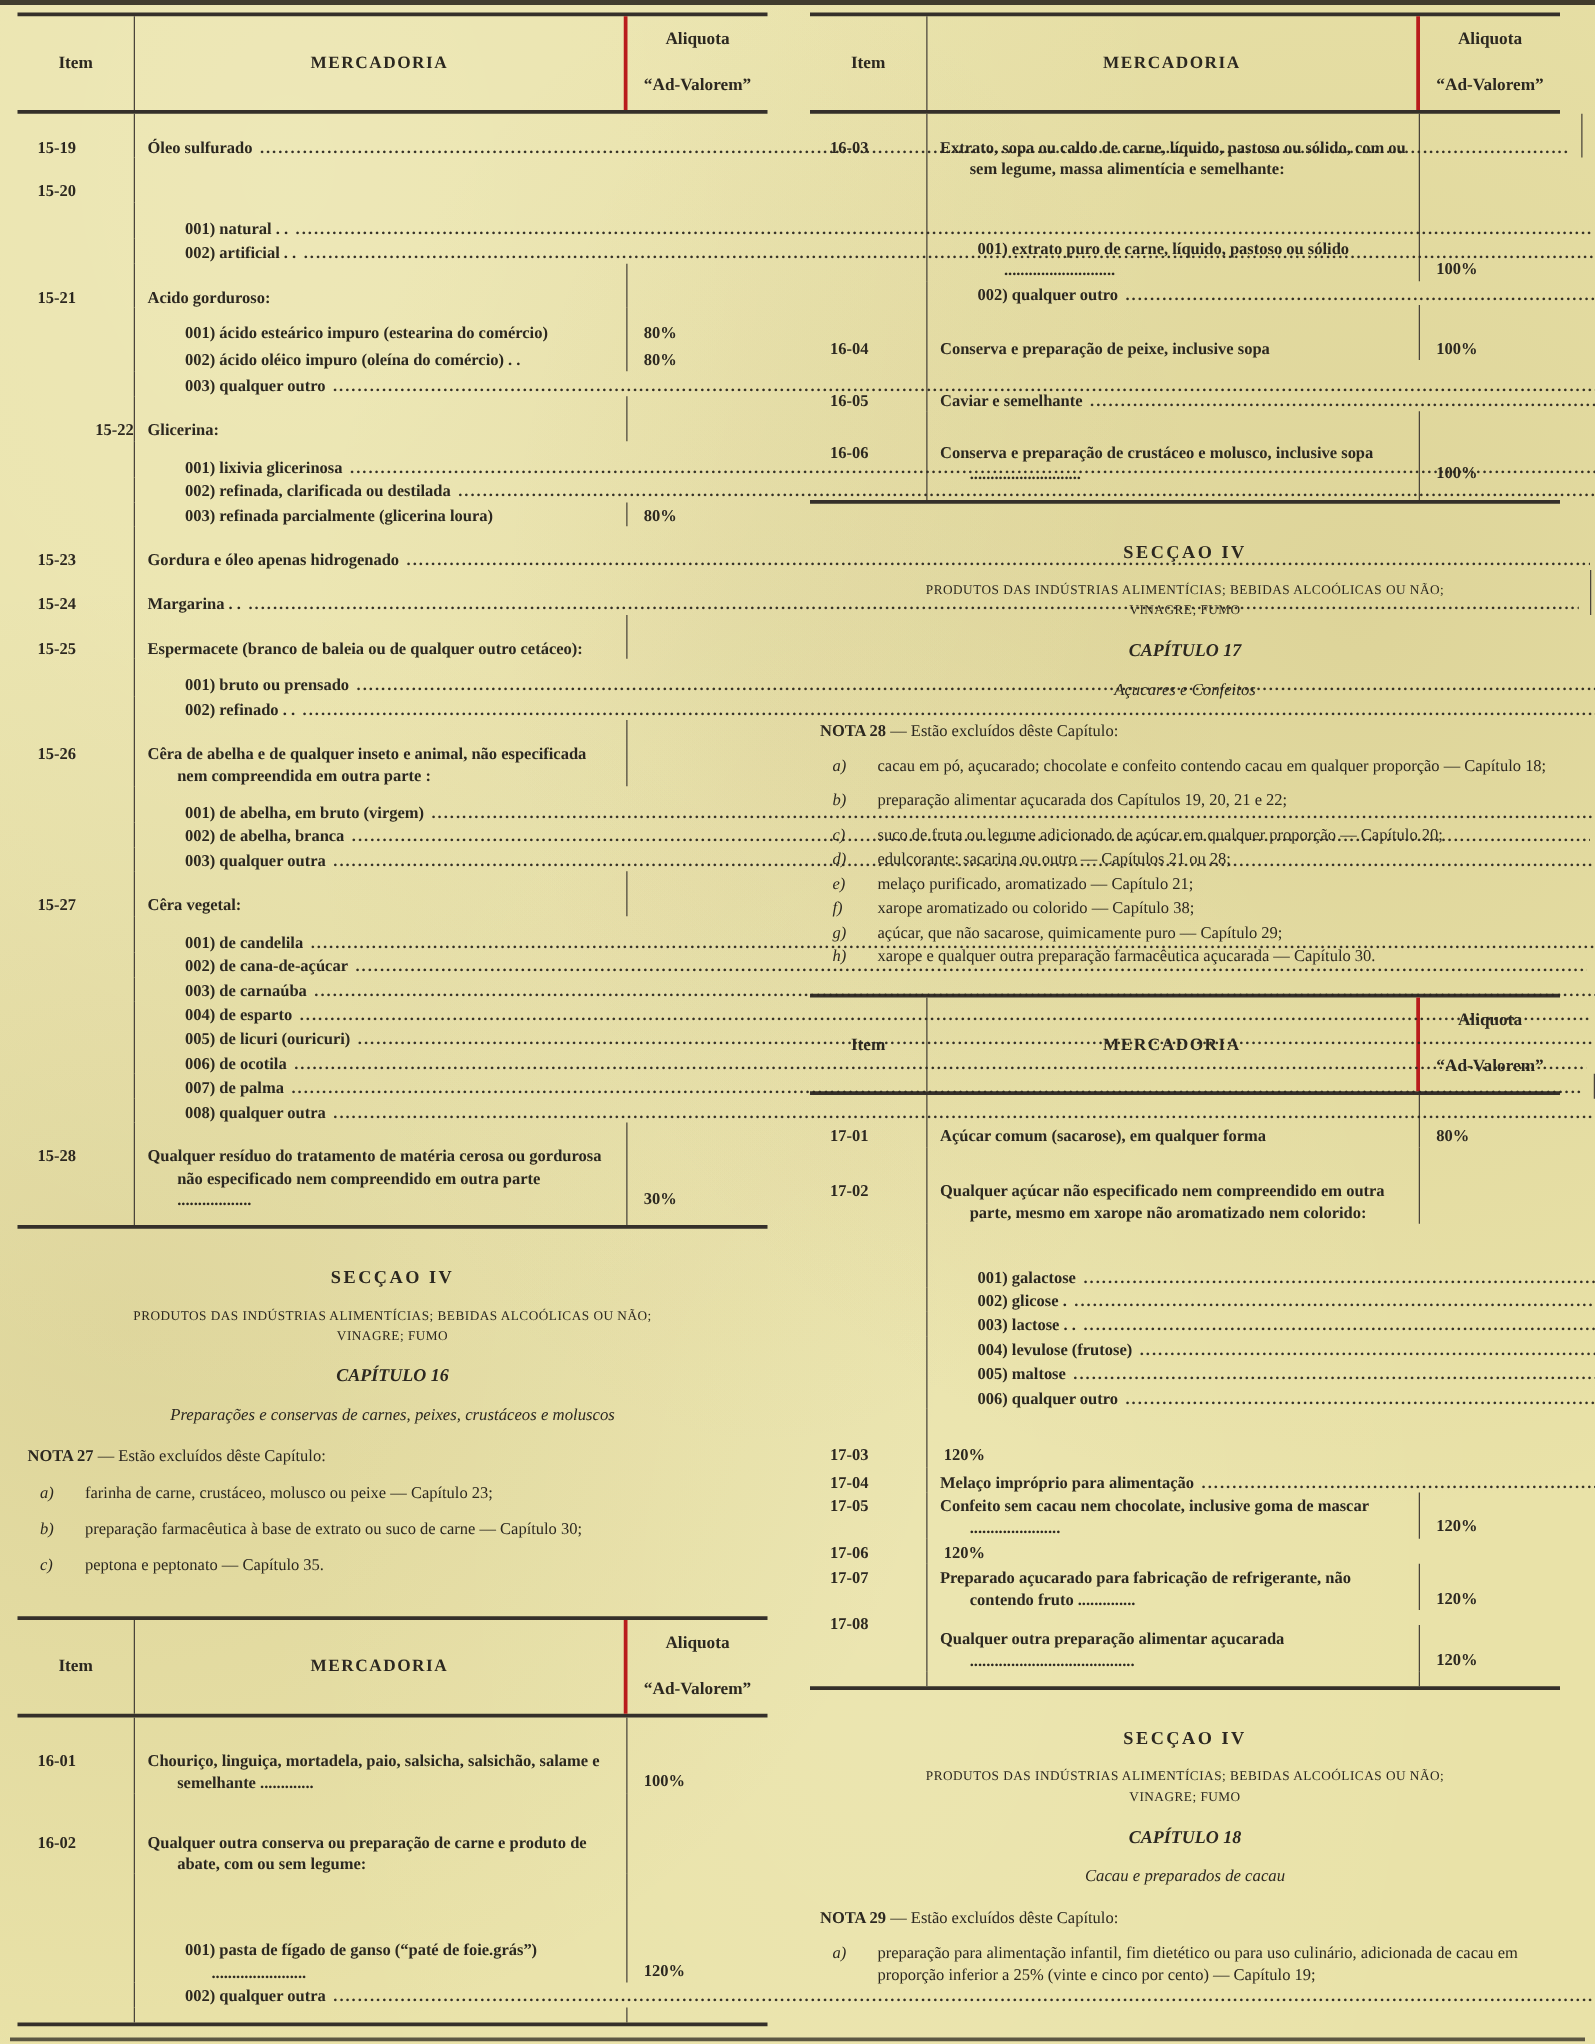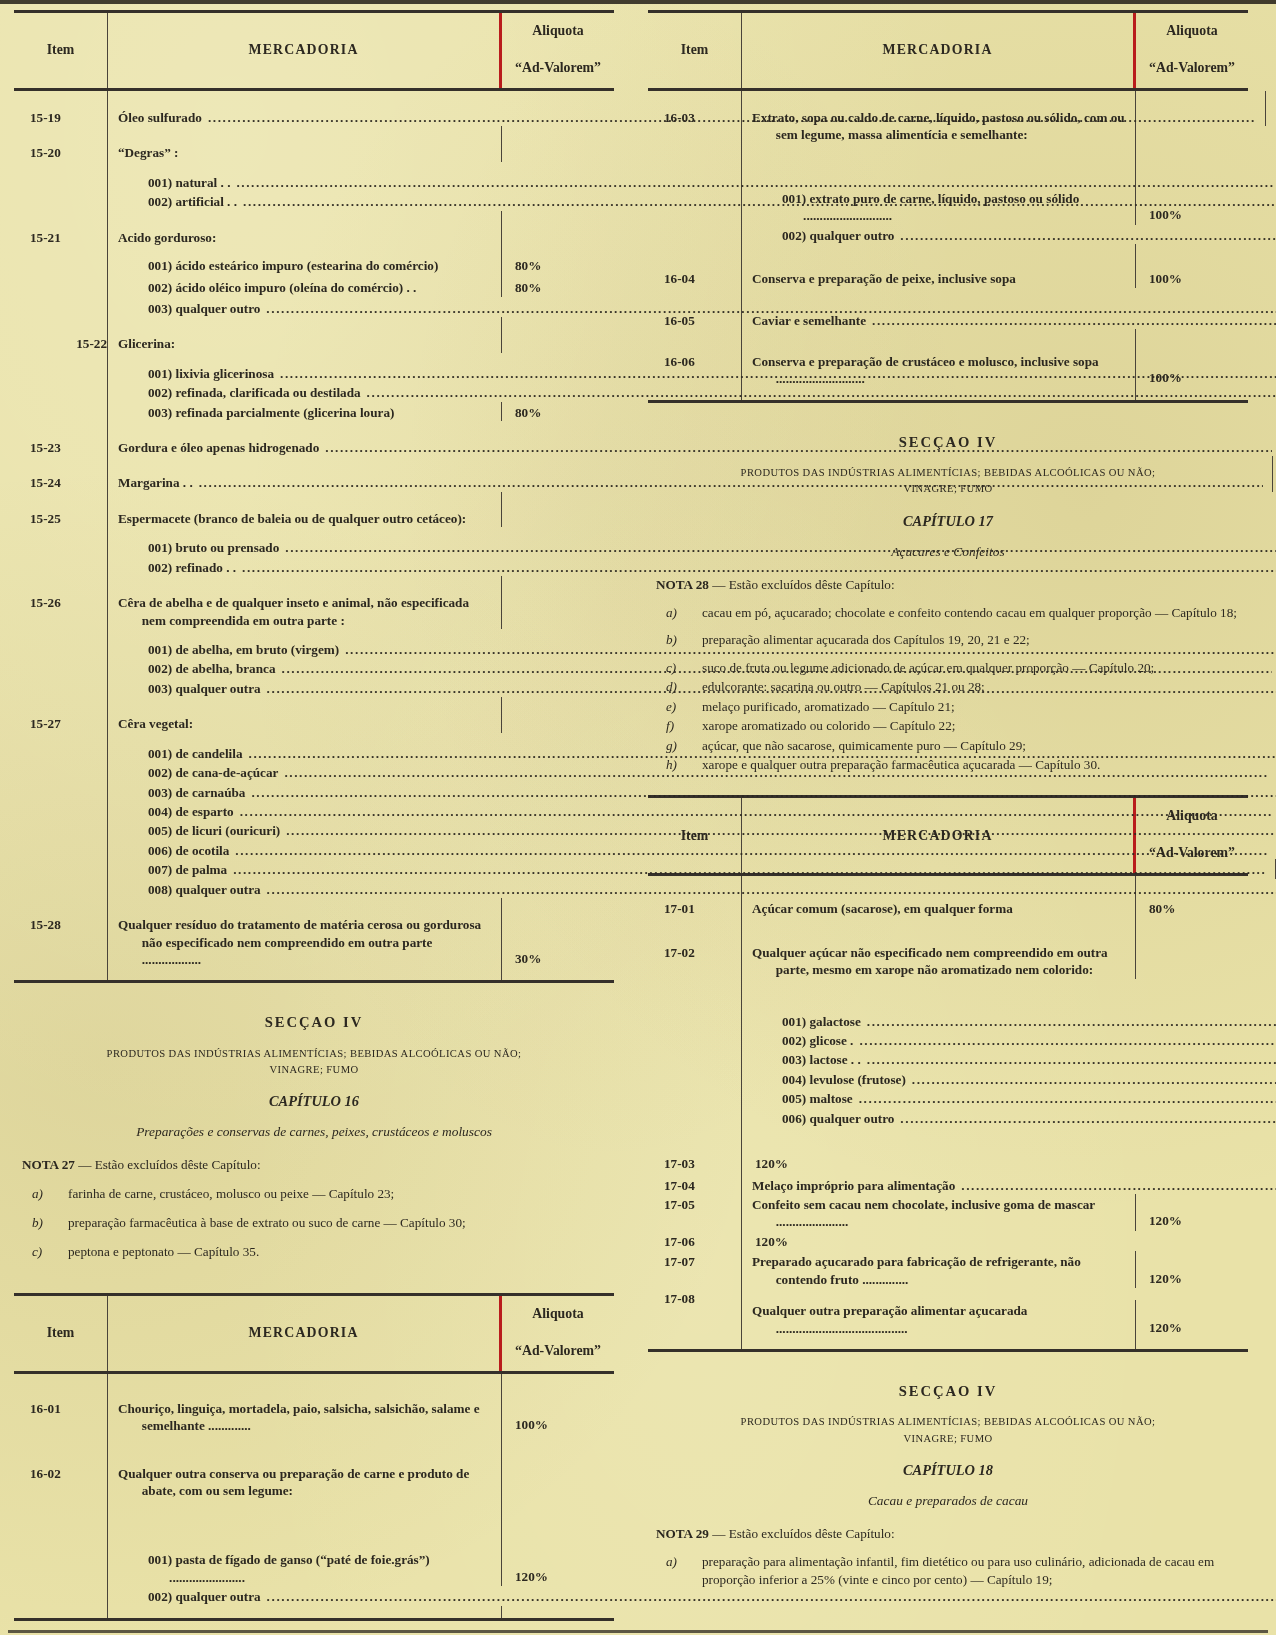--- a/index.html
+++ b/index.html
@@ -79,23 +79,20 @@
           <div class="c2" style="padding-top: 18px;">
             <div class="line flexline">
               <span>Óleo sulfurado</span>
               <span class="leader">............................................................................................................................................................................................................................</span>
             </div>
           </div>
           <div class="c3" style="padding-top: 18px;"><span class="rate">80%</span></div>
         </div>
         <div class="t-row">
           <div class="c1" style="padding-top: 18px;">15-20</div>
-          <div class="c2" style="padding-top: 18px;">
-            <div class="line mainblk">“Degras” :</div>
-          </div>
           <div class="c3" style="padding-top: 18px;"></div>
         </div>
         <div class="t-row">
           <div class="c1" style="padding-top: 12px;"></div>
           <div class="c2" style="padding-top: 12px;">
             <div class="line flexline subflex">
               <span>001) natural . .</span>
               <span class="leader">............................................................................................................................................................................................................................</span>
             </div>
           </div>
@@ -510,21 +507,21 @@
           <div class="sec-item" style="margin-bottom: 2px;">
             <span class="lt">d)</span>
             <span class="tx">edulcorante: sacarina ou outro — Capítulos 21 ou 28;</span>
           </div>
           <div class="sec-item" style="margin-bottom: 2px;">
             <span class="lt">e)</span>
             <span class="tx">melaço purificado, aromatizado — Capítulo 21;</span>
           </div>
           <div class="sec-item" style="margin-bottom: 2px;">
             <span class="lt">f)</span>
-            <span class="tx">xarope aromatizado ou colorido — Capítulo 22;</span>
+            <span class="tx">xarope aromatizado ou colorido — Capítulo 38;</span>
           </div>
           <div class="sec-item" style="margin-bottom: 2px;">
             <span class="lt">g)</span>
             <span class="tx">açúcar, que não sacarose, quimicamente puro — Capítulo 29;</span>
           </div>
           <div class="sec-item" style="margin-bottom: 2px;">
             <span class="lt">h)</span>
             <span class="tx">xarope e qualquer outra preparação farmacêutica açucarada — Capítulo 30.</span>
           </div>
         </div>

